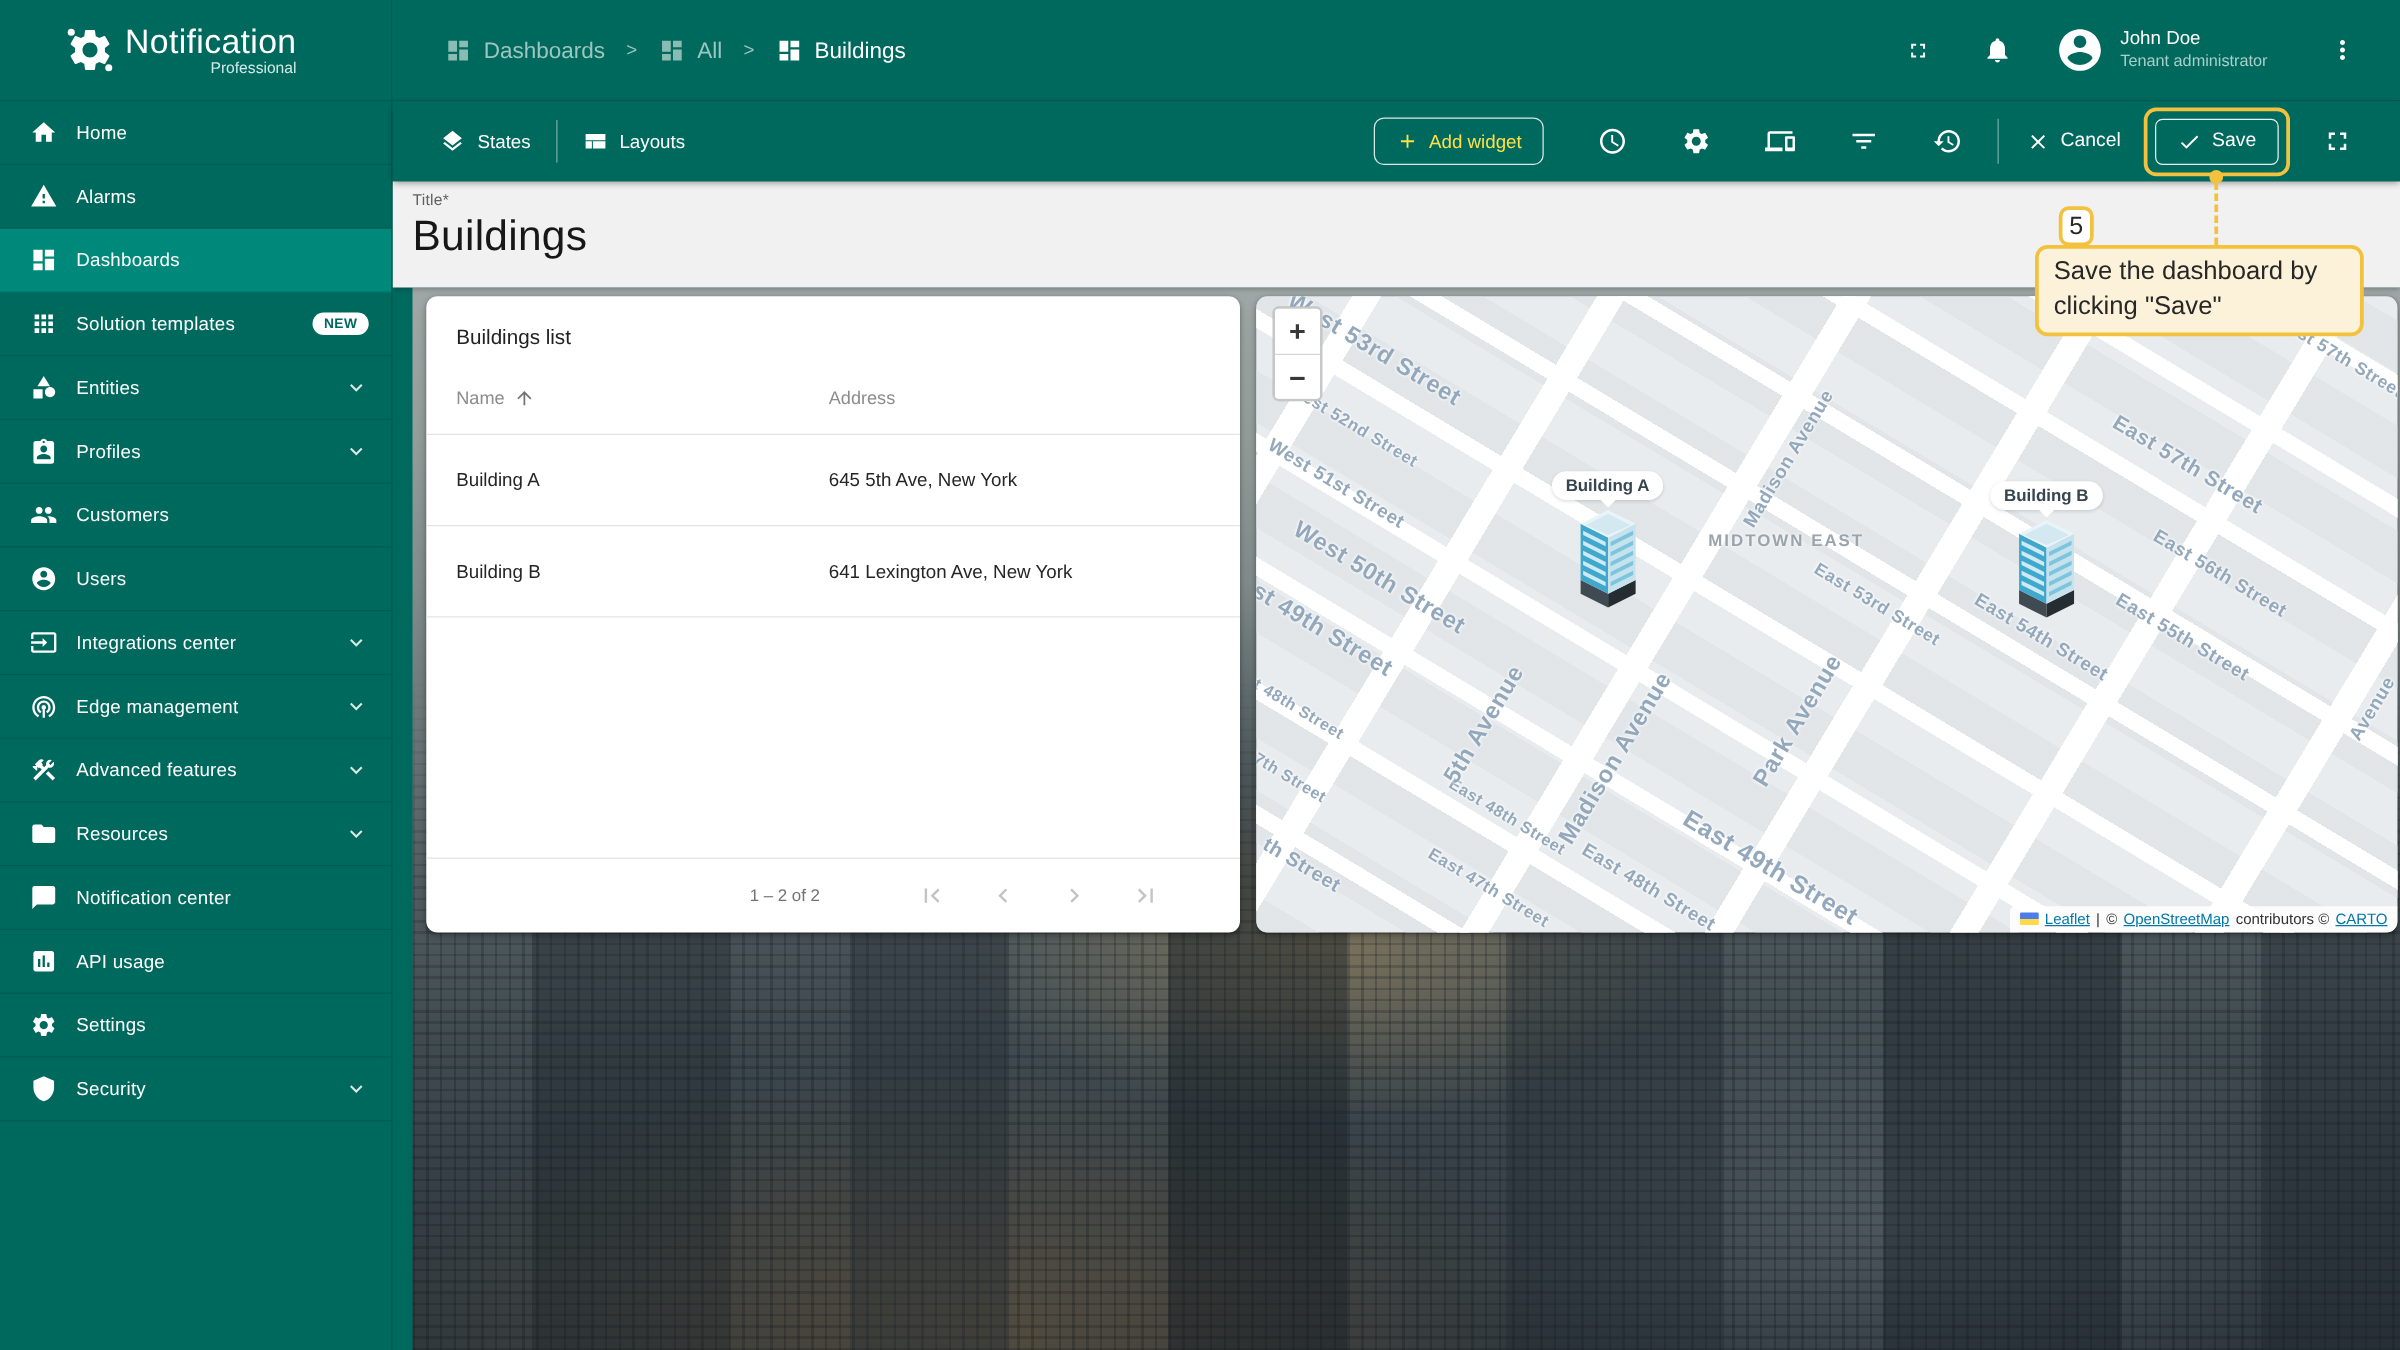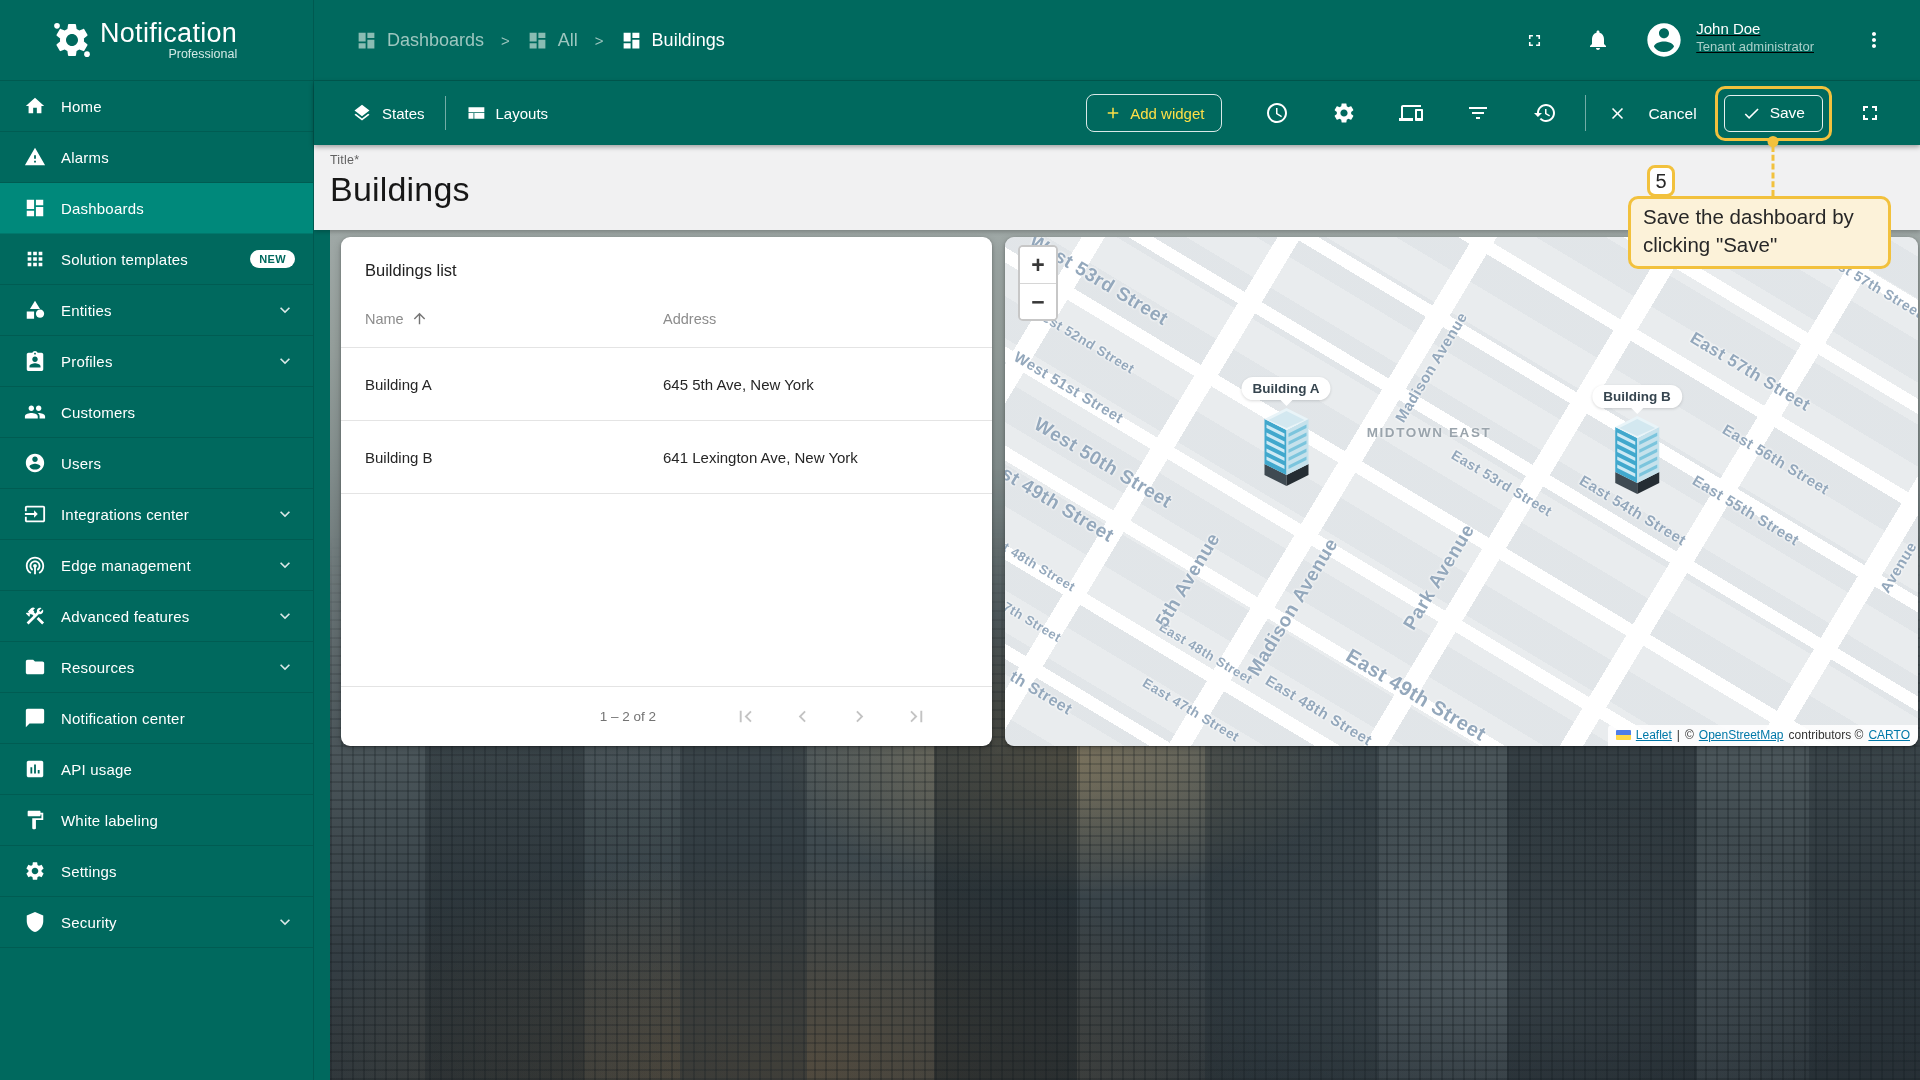--- a/index.html
+++ b/index.html
@@ -23,21 +23,21 @@
   .nav-chev { margin-left:auto; width:20px; height:20px; fill:rgba(255,255,255,.85); }
 
   
   .topbar { position:absolute; left:314px; top:0; right:0; height:81px; background:#00695E; display:flex; align-items:center; border-bottom:1px solid rgba(0,0,0,.14); z-index:6; }
   .crumbs { display:flex; align-items:center; gap:17px; margin-left:42px; }
   .crumb { display:flex; align-items:center; gap:10px; color:#9dc6bf; font-size:18px; cursor:pointer; }
   .crumb .mi { width:21px; height:21px; color:#8abcb3; }
   .crumb.current { color:#fff; }
   .crumb.current .mi { color:#fff; }
   .crumb-sep { color:#9dc6bf; font-size:15px; }
-  .top-right { margin-left:auto; display:flex; padding-right:34px;text-decoration:underline; }
+  .top-right { margin-left:auto; display:flex; align-items:center; padding-right:34px; }
   .icon-btn { background:none; border:none; color:#fff; cursor:pointer; display:flex; align-items:center; justify-content:center; }
   .icon-btn .mi { width:24px; height:24px; }
   .fs-small .mi { width:19px; height:19px; }
   .bell { margin-left:42px; }
   .avatar { width:40px; height:40px; margin-left:34px; color:#fff; }
   .avatar .mi { width:40px; height:40px; }
   .user-txt { margin-left:12px; display:flex; flex-direction:column; line-height:18px; cursor:pointer; }
   .user-name { color:#fff; font-size:15px; }
   .user-role { color:#a9cfc9; font-size:13px; }
   .kebab { margin-left:48px; }
@@ -47,21 +47,21 @@
   .tb-left { display:flex; align-items:center; gap:20px; padding-left:38px; }
   .tb-btn { display:flex; align-items:center; gap:10px; background:none; border:none; color:#fff; font-size:15px; font-weight:500; font-family:inherit; cursor:pointer; }
   .tb-btn .mi { width:20px; height:20px; }
   .v-div { width:1px; height:34px; background:rgba(255,255,255,.45); }
   .tb-right { margin-left:auto; display:flex; align-items:center; padding-right:38px; }
   .add-widget { display:flex; align-items:center; gap:8px; border:1px solid rgba(255,255,255,.85); border-radius:8px; background:none; color:#fde047; font-size:15px; font-weight:500; font-family:inherit; padding:9px 17px; cursor:pointer; }
   .add-widget .mi { width:18px; height:18px; }
   .tb-ico { margin-left:43px; }
   .tb-ico .mi { width:24px; height:24px; }
   .tb-right .v-div { margin:0 10px 0 28px; height:36px; }
-  .cancel-btn { display:flex; align-items:flex-end; gap:21px; background:none; border:none; color:#fff; font-size:15.5px; font-weight:500; font-family:inherit; padding:8px 12px; cursor:pointer; }
+  .cancel-btn { display:flex; align-items:center; gap:8px; background:none; border:none; color:#fff; font-size:15.5px; font-weight:500; font-family:inherit; padding:8px 12px; cursor:pointer; }
   .cancel-btn .mi { width:19px; height:19px; }
   .save-wrap { position:relative; margin:0 12px 0 6px; padding:6px; border:3px solid #F2C13D; border-radius:10px; }
   .save-wrap::before { content:''; position:absolute; left:50%; bottom:-9px; width:11px; height:11px; background:#F2C13D; border-radius:50%; transform:translateX(-50%); }
   .save-wrap::after { content:''; position:absolute; left:50%; top:calc(100% + 8px); height:50px; width:0; border-left:3px dashed #F2C13D; transform:translateX(-50%); }
   .save-btn { display:flex; align-items:center; gap:9px; background:none; border:1px solid rgba(255,255,255,.9); border-radius:6px; color:#fff; font-size:15.5px; font-weight:500; font-family:inherit; padding:8px 17px; cursor:pointer; }
   .save-btn .mi { width:19px; height:19px; }
   .ob-tip { position:absolute; top:calc(100% + 58px); right:-62px; width:263px; background:#FCF2D9; border:3px solid #F2C13D; border-radius:10px; padding:4px 12px 7px; font-size:20.5px; line-height:28px; color:#272727; }
   .ob-step { position:absolute; top:-34px; left:16px; width:28px; height:32px; background:#fff; border:3px solid #F2C13D; border-radius:8px; display:flex; align-items:center; justify-content:center; font-size:20px; color:#272727; }
   .fs-right { margin-left:14px; }
 
@@ -248,26 +248,20 @@
         <span class="nav-label">Notification center</span>
       </div>
       <div class="nav-item">
         <svg class="mi" viewBox="0 0 24 24">
             <path d="M19 3H5c-1.1 0-2 .9-2 2v14c0 1.1.9 2 2 2h14c1.1 0 2-.9 2-2V5c0-1.1-.9-2-2-2zM9 17H7v-7h2v7zm4 0h-2V7h2v10zm4 0h-2v-4h2v4z"></path>
           </svg>
         <span class="nav-label">API usage</span>
       </div>
       <div class="nav-item">
         <svg class="mi" viewBox="0 0 24 24">
-            <path d="M18 4V3c0-.55-.45-1-1-1H5c-.55 0-1 .45-1 1v4c0 .55.45 1 1 1h12c.55 0 1-.45 1-1V6h1v4H9v11c0 .55.45 1 1 1h2c.55 0 1-.45 1-1v-9h8V4h-3z"></path>
-          </svg>
-        <span class="nav-label">White labeling</span>
-      </div>
-      <div class="nav-item">
-        <svg class="mi" viewBox="0 0 24 24">
             <path d="M19.14 12.94c.04-.3.06-.61.06-.94 0-.32-.02-.64-.07-.94l2.03-1.58c.18-.14.23-.41.12-.61l-1.92-3.32c-.12-.22-.37-.29-.59-.22l-2.39.96c-.5-.38-1.03-.7-1.62-.94l-.36-2.54c-.04-.24-.24-.41-.48-.41h-3.84c-.24 0-.43.17-.47.41l-.36 2.54c-.59.24-1.13.57-1.62.94l-2.39-.96c-.22-.08-.47 0-.59.22L2.74 8.87c-.12.21-.08.47.12.61l2.03 1.58c-.05.3-.09.63-.09.94s.02.64.07.94l-2.03 1.58c-.18.14-.23.41-.12.61l1.92 3.32c.12.22.37.29.59.22l2.39-.96c.5.38 1.03.7 1.62.94l.36 2.54c.05.24.24.41.48.41h3.84c.24 0 .44-.17.47-.41l.36-2.54c.59-.24 1.13-.56 1.62-.94l2.39.96c.22.08.47 0 .59-.22l1.92-3.32c.12-.22.07-.47-.12-.61l-2.01-1.58zM12 15.6c-1.98 0-3.6-1.62-3.6-3.6s1.62-3.6 3.6-3.6 3.6 1.62 3.6 3.6-1.62 3.6-3.6 3.6z"></path>
           </svg>
         <span class="nav-label">Settings</span>
       </div>
       <div class="nav-item">
         <svg class="mi" viewBox="0 0 24 24">
             <path d="M12 1 3 5v6c0 5.55 3.84 10.74 9 12 5.16-1.26 9-6.45 9-12V5l-9-4z"></path>
           </svg>
         <span class="nav-label">Security</span>
         <svg class="nav-chev" viewBox="0 0 24 24">

